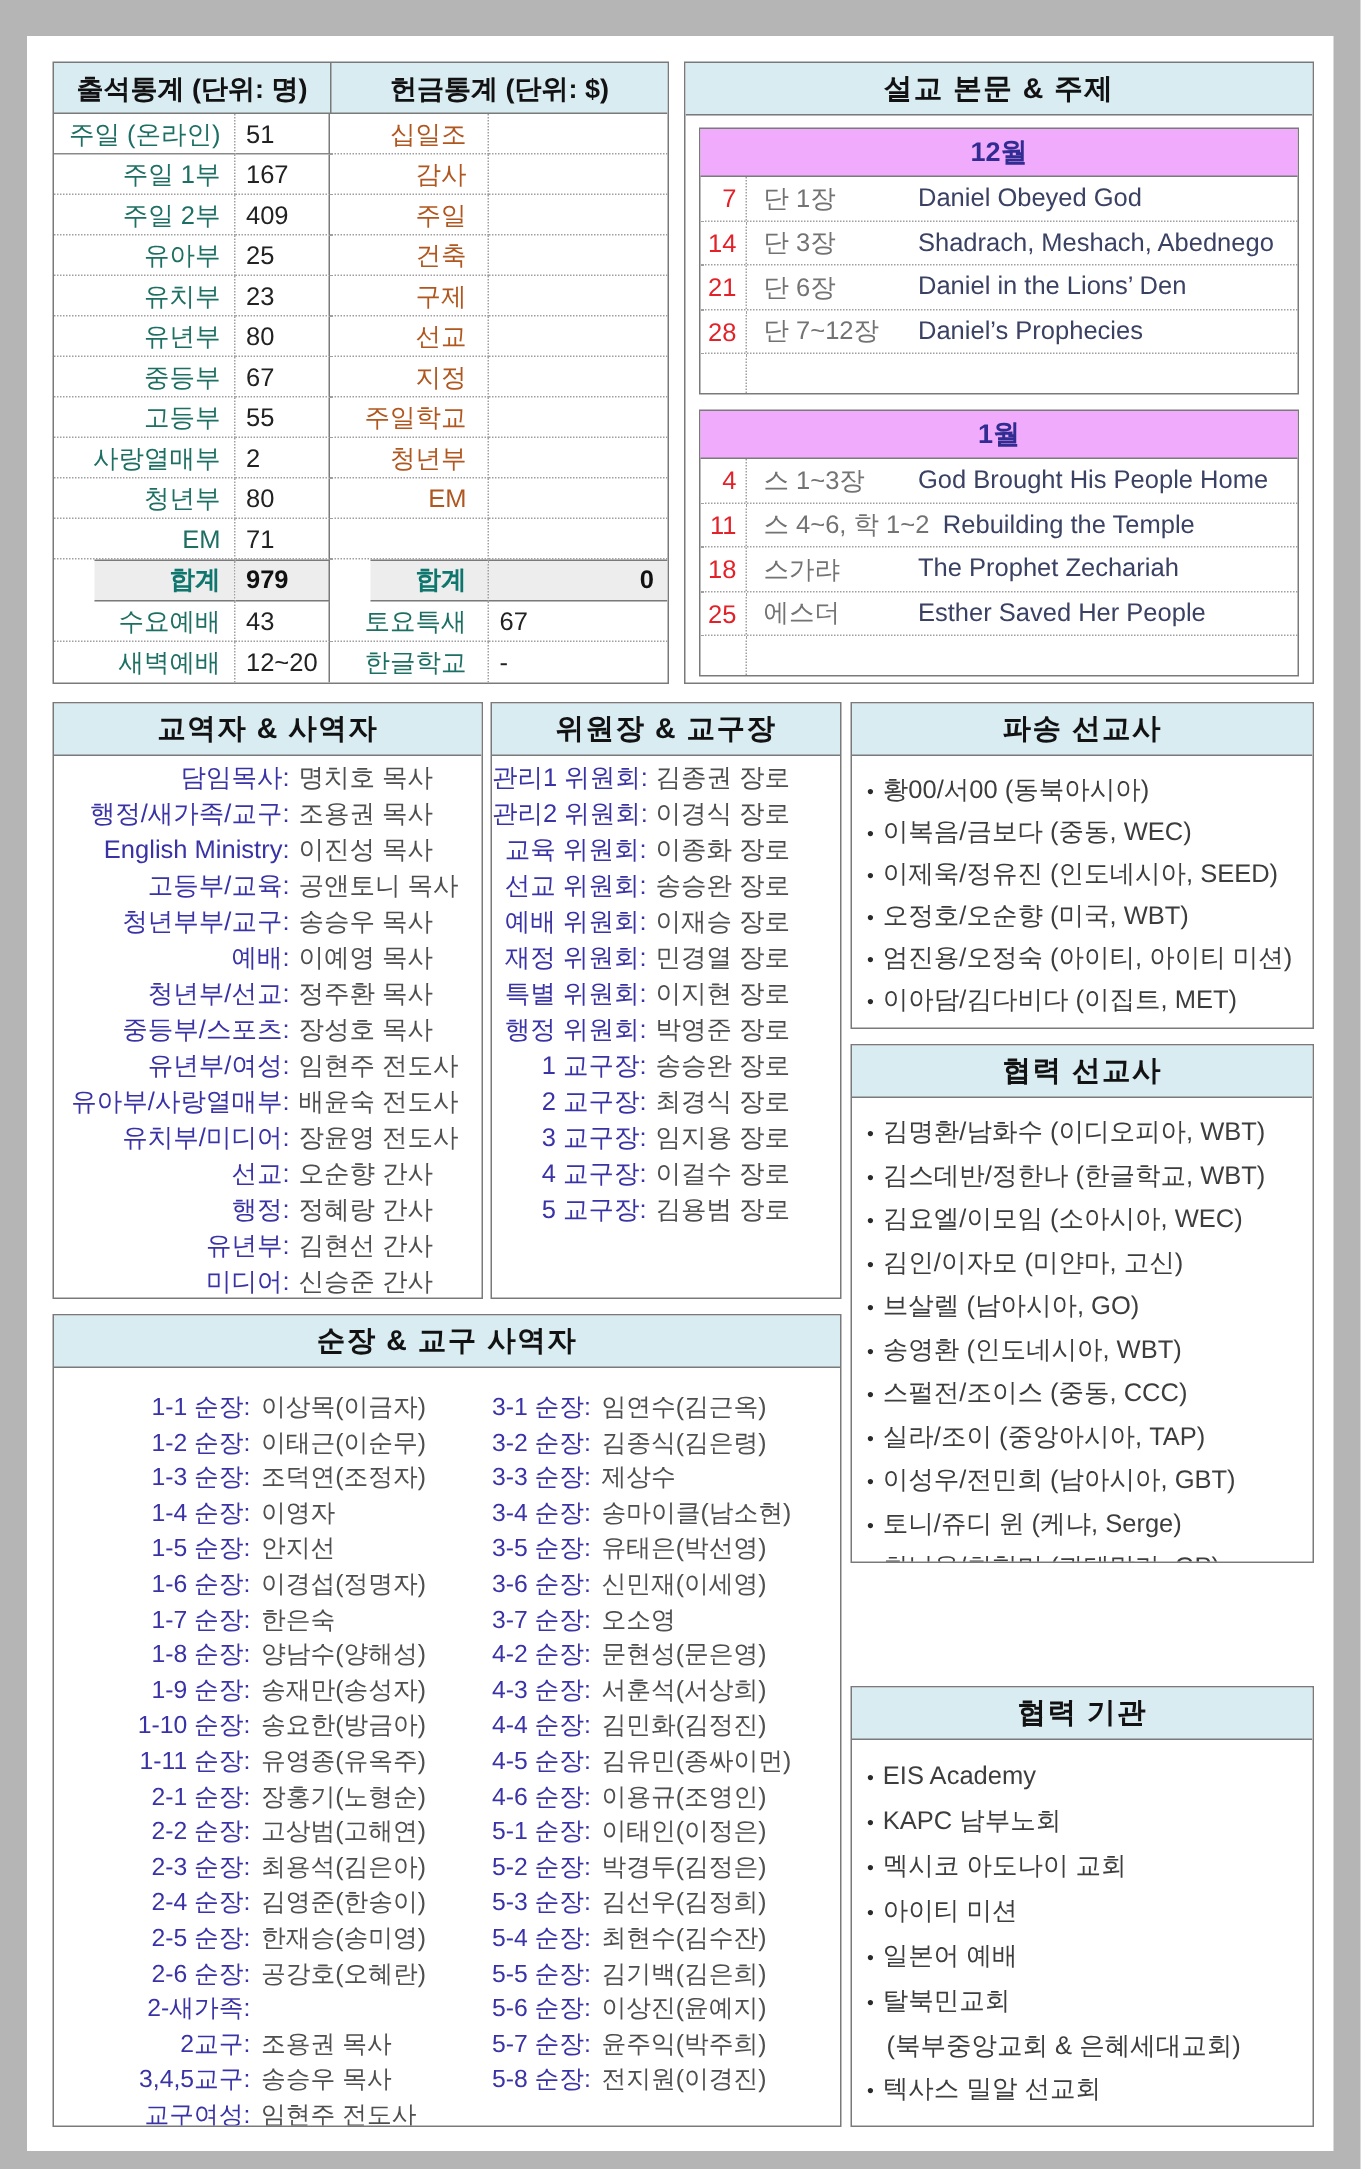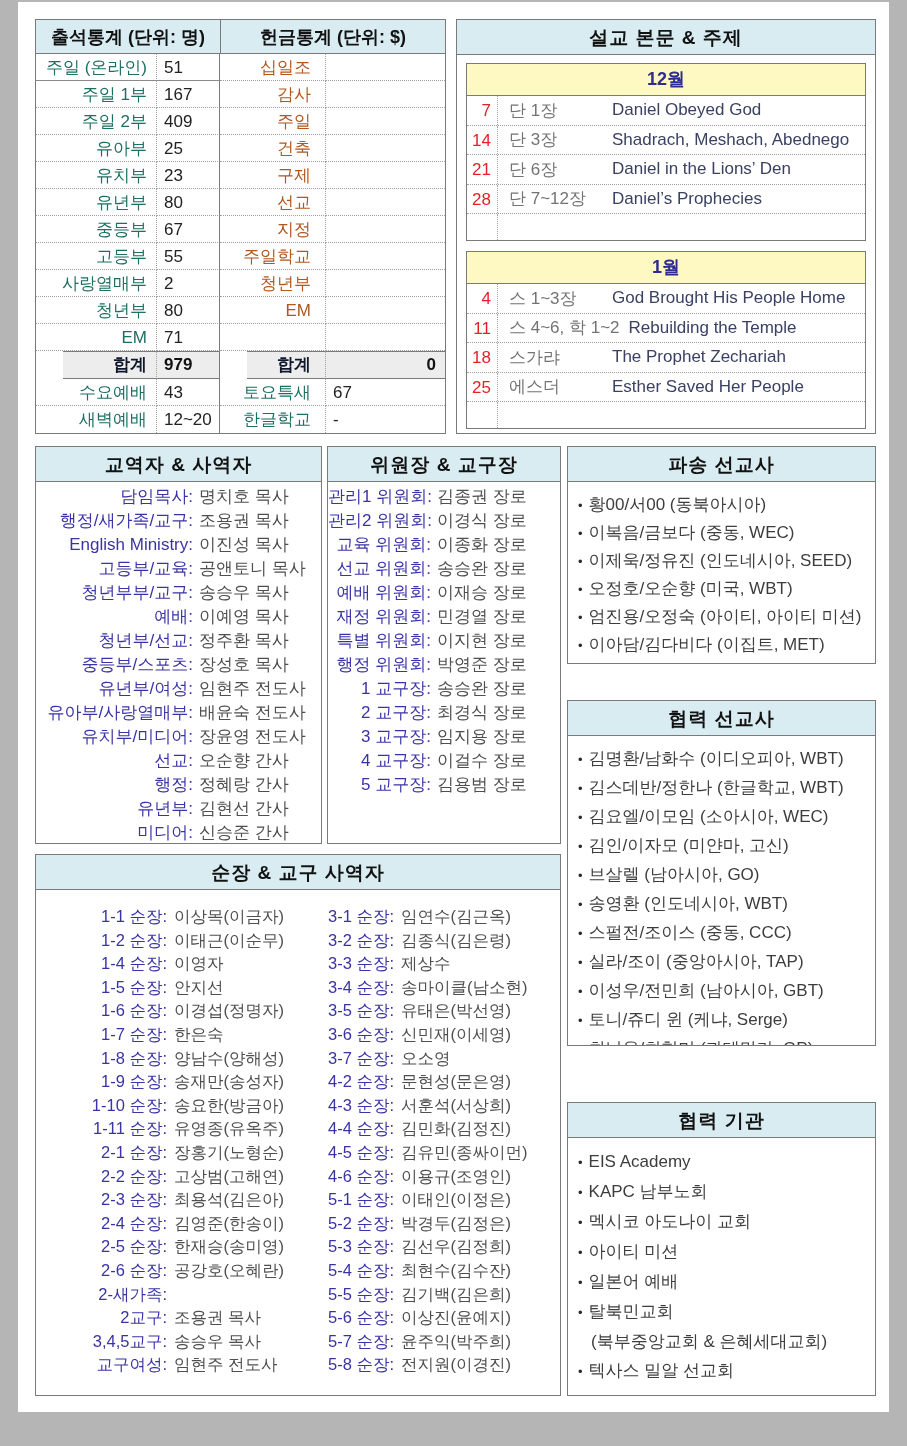--- a/index.html
+++ b/index.html
@@ -3,21 +3,21 @@
 <meta charset="utf-8">
 <style>
   html,body{margin:0;padding:0;}
   body{
     width:907px;height:1446px;position:relative;
     background:#b5b5b5;
     font-family:"Liberation Sans","DejaVu Sans",sans-serif;
     -webkit-font-smoothing:antialiased;
   }
   .content{
-    position:absolute;left:18px;top:2px;width:871px;height:1410px;
+    position:absolute;left:18px;top:24px;width:871px;height:1410px;
     background:#ffffff;overflow:hidden;
   }
   .box{
     position:absolute;border:1px solid #7a7a7a;background:#fff;
     box-sizing:border-box;overflow:hidden;
   }
   .bhdr{
     background:#d9ecf2;border-bottom:1px solid #7a7a7a;
     text-align:center;font-weight:bold;font-size:19px;color:#121212;
     height:35px;line-height:35px;letter-spacing:1px;box-sizing:border-box;
@@ -37,29 +37,29 @@
   }
   .c.l1{text-align:right;padding-right:9px;color:#1e6f63;border-right:1px dotted #9f9f9f;}
   .c.v1{padding-left:7px;border-right:1px solid #7a7a7a;}
   .c.l2{text-align:right;padding-right:14px;color:#b0571f;border-right:1px dotted #9f9f9f;}
   .c.v2{padding-left:7px;}
   .c.sb{border-bottom:1px solid #8a8a8a;}
   .srow.total .c{
     background:#ededed;font-weight:bold;color:#111;
     border-top:1px solid #7a7a7a;border-bottom:1px solid #7a7a7a;height:28px;line-height:26px;
   }
-  .srow.total .l1,.srow.total .l2{color:#0f172a;margin-left:27px;}
+  .srow.total .l1,.srow.total .l2{color:#0f766e;margin-left:27px;}
   .srow.total .v2{text-align:right;padding-right:9px;}
   .srow.extra .l2{color:#1e6f63;}
   .srow:last-child .c{border-bottom:none;}
   
   .sermon-pad{padding:8px 9px;}
   .month{border:1px solid #7a7a7a;margin-bottom:10px;box-sizing:border-box;}
   .month-h{
-    background:#fef9c3;border-bottom:1px solid #7a7a7a;text-align:center;
+    background:#f0abfc;border-bottom:1px solid #7a7a7a;text-align:center;
     font-weight:bold;font-size:18px;color:#312c91;height:31px;line-height:31px;
   }
   .mrow{display:flex;align-items:center;height:29.5px;border-bottom:1px dotted #9f9f9f;box-sizing:border-box;}
   .mrow.empty{height:26px;border-bottom:none;}
   .md{
     flex:0 0 31px;text-align:right;padding-right:6px;color:#e32128;font-size:17px;
     border-right:1px dotted #9f9f9f;height:100%;line-height:29.5px;box-sizing:border-box;
   }
   .empty .md{line-height:26px;}
   .ms{flex:0 0 auto;min-width:94px;padding-left:11px;font-size:17px;color:#737373;white-space:nowrap;}
@@ -394,21 +394,21 @@
           <span class="bullet">•</span>
           <span>엄진용/오정숙 (아이티, 아이티 미션)</span>
         </div>
         <div class="bitem">
           <span class="bullet">•</span>
           <span>이아담/김다비다 (이집트, MET)</span>
         </div>
       </div>
   </section>
 
-  <section class="box" style="left:549px;top:672px;width:309px;height:346px;margin-top:26px;">
+  <section class="box" style="left:549px;top:672px;width:309px;height:346px;">
     <div class="bhdr">협력 선교사</div>
     <div id="coop-body" class="blist">
         <div class="bitem">
           <span class="bullet">•</span>
           <span>김명환/남화수 (이디오피아, WBT)</span>
         </div>
         <div class="bitem">
           <span class="bullet">•</span>
           <span>김스데반/정한나 (한글학교, WBT)</span>
         </div>
@@ -500,20 +500,24 @@
       <div id="leaders-left" class="lcol-left">
           <div class="lrow">
             <span class="role">1-1 순장:</span>
             <span class="pname">이상목(이금자)</span>
           </div>
           <div class="lrow">
             <span class="role">1-2 순장:</span>
             <span class="pname">이태근(이순무)</span>
           </div>
           <div class="lrow">
+            <span class="role">1-3 순장:</span>
+            <span class="pname">조덕연(조정자)</span>
+          </div>
+          <div class="lrow">
             <span class="role">1-4 순장:</span>
             <span class="pname">이영자</span>
           </div>
           <div class="lrow">
             <span class="role">1-5 순장:</span>
             <span class="pname">안지선</span>
           </div>
           <div class="lrow">
             <span class="role">1-6 순장:</span>
             <span class="pname">이경섭(정명자)</span>

